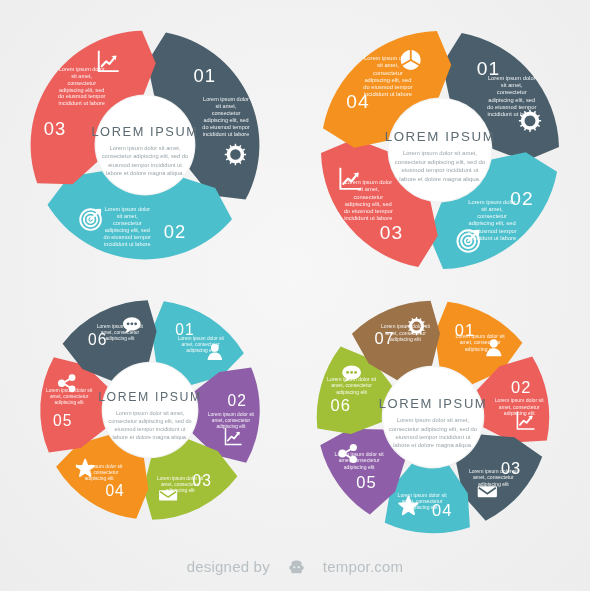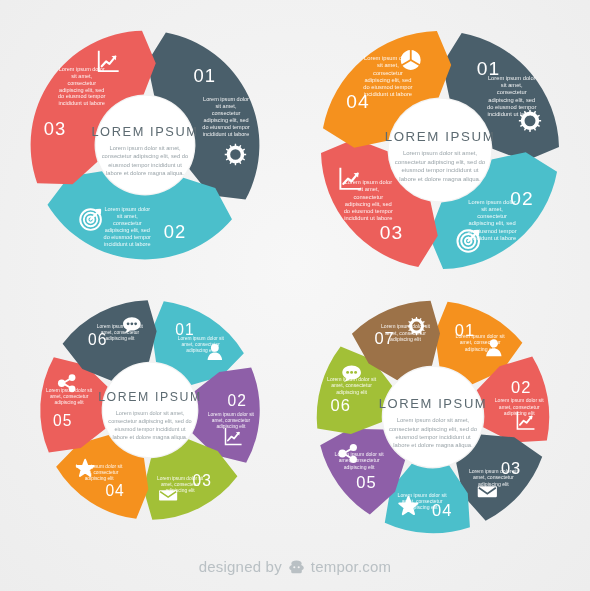--- a/index.html
+++ b/index.html
@@ -57,21 +57,21 @@
     right: 0;
     bottom: 16px;
     text-align: center;
     color: #b9c0c4;
     font-size: 15px;
     font-family: "Liberation Sans", sans-serif;
     letter-spacing: 0.2px;
     display: flex;
     align-items: center;
     justify-content: center;
-    gap: 6px;
+    gap: 18px;
   }
   #footer .fp-mark {
     display: inline-block;
     line-height: 0;
   }
 </style>
 </head>
 <body>
 
 <div id="canvas">

